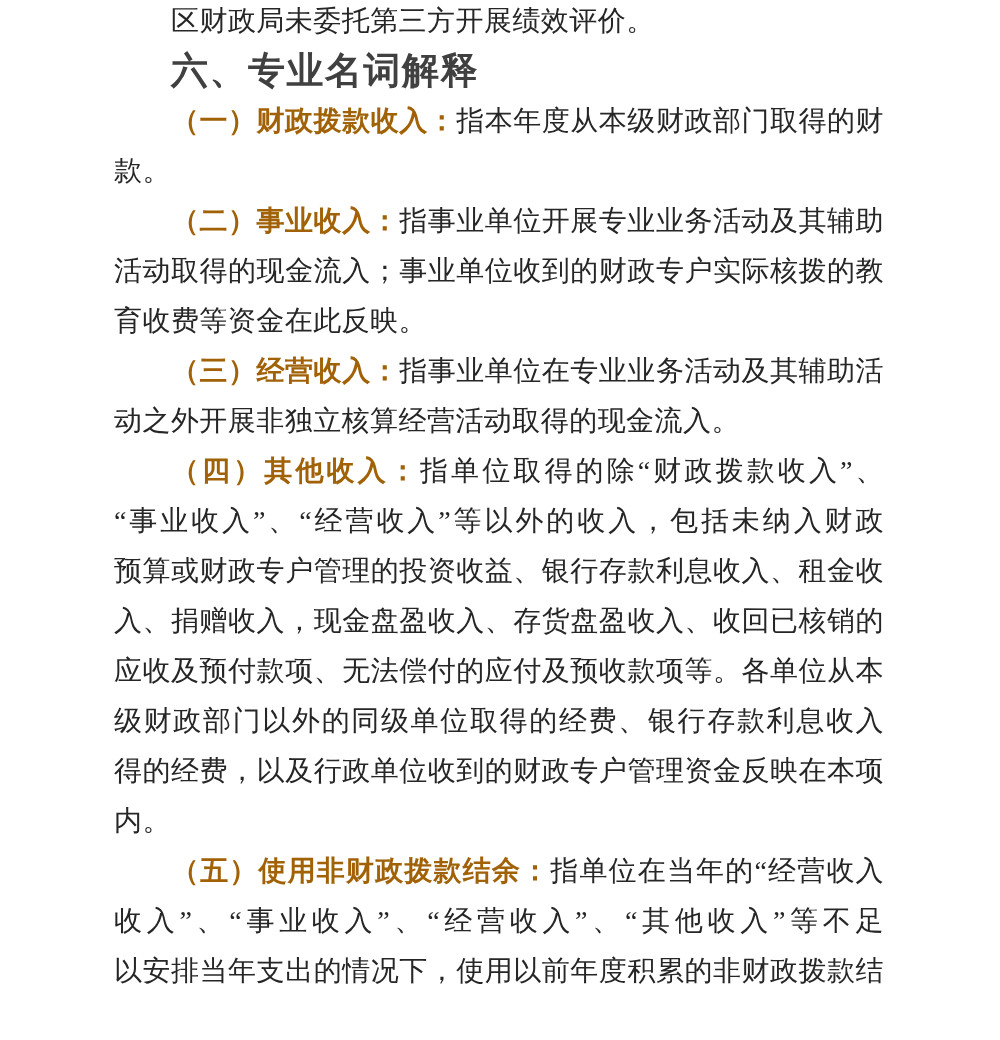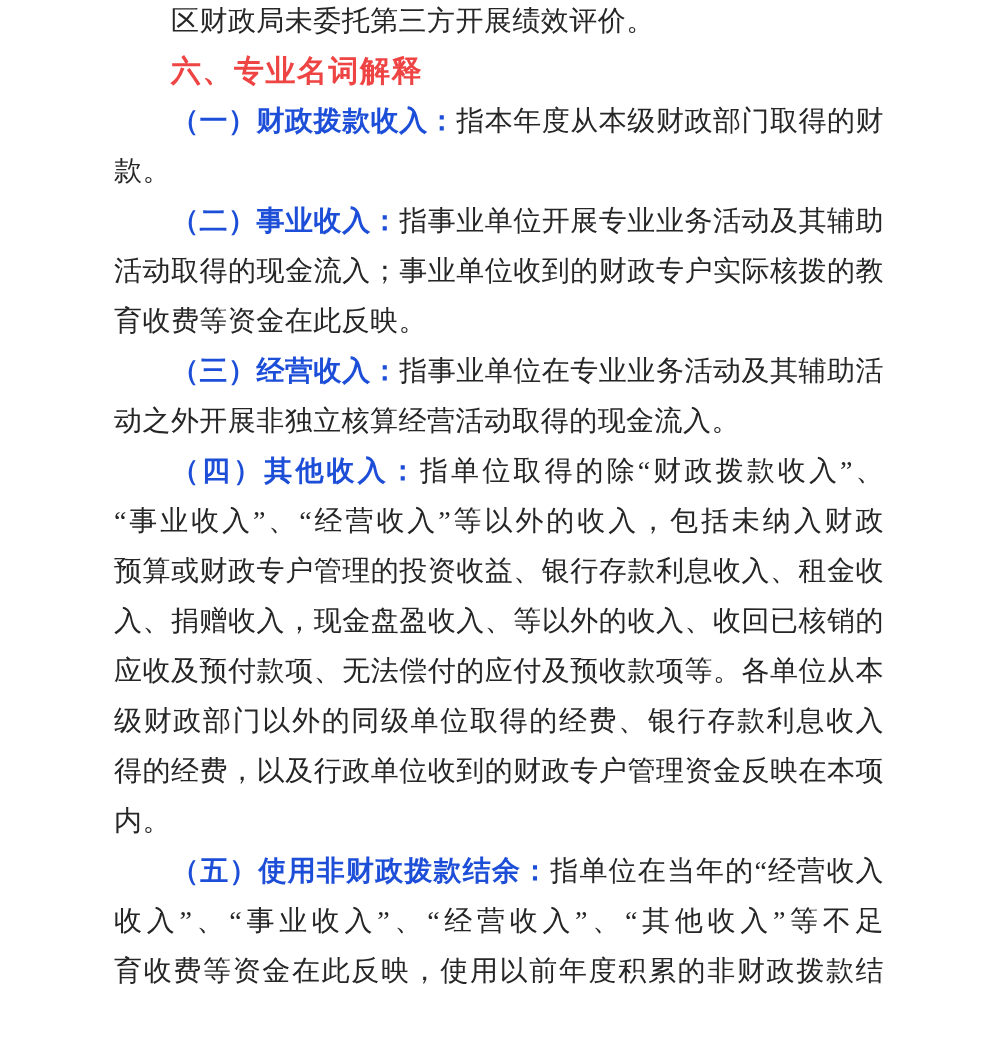--- a/index.html
+++ b/index.html
@@ -31,47 +31,47 @@
   .line.indent {
     text-indent: 57px;
   }
   .line.fill {
     text-align: justify;
     text-align-last: justify;
     text-justify: inter-character;
   }
   .line.heading {
     font-family: "Liberation Sans", sans-serif;
-    font-size: 30px;
+    font-size: 37px;
     font-weight: 700;
     letter-spacing: 1.5px;
-    color: #ef4444;
+    color: #404040;
   }
   .term {
     font-weight: 700;
-    color: #1d4ed8;
+    color: #a16207;
   }
 </style>
 </head>
 <body>
 
 <main class="doc">
     <div class="line indent"><span>区财政局未委托第三方开展绩效评价。</span></div>
     <div class="line indent heading"><span>六、专业名词解释</span></div>
     <div class="line indent fill"><span class="term">（一）财政拨款收入：</span><span>指本年度从本级财政部门取得的财</span></div>
     <div class="line"><span>款。</span></div>
     <div class="line indent fill"><span class="term">（二）事业收入：</span><span>指事业单位开展专业业务活动及其辅助</span></div>
     <div class="line fill"><span>活动取得的现金流入；事业单位收到的财政专户实际核拨的教</span></div>
     <div class="line"><span>育收费等资金在此反映。</span></div>
     <div class="line indent fill"><span class="term">（三）经营收入：</span><span>指事业单位在专业业务活动及其辅助活</span></div>
     <div class="line"><span>动之外开展非独立核算经营活动取得的现金流入。</span></div>
     <div class="line indent fill"><span class="term">（四）其他收入：</span><span>指单位取得的除“财政拨款收入”、</span></div>
     <div class="line fill"><span>“事业收入”、“经营收入”等以外的收入，包括未纳入财政</span></div>
     <div class="line fill"><span>预算或财政专户管理的投资收益、银行存款利息收入、租金收</span></div>
-    <div class="line fill"><span>入、捐赠收入，现金盘盈收入、等以外的收入、收回已核销的</span></div>
+    <div class="line fill"><span>入、捐赠收入，现金盘盈收入、存货盘盈收入、收回已核销的</span></div>
     <div class="line fill"><span>应收及预付款项、无法偿付的应付及预收款项等。各单位从本</span></div>
     <div class="line fill"><span>级财政部门以外的同级单位取得的经费、银行存款利息收入</span></div>
     <div class="line fill"><span>得的经费，以及行政单位收到的财政专户管理资金反映在本项</span></div>
     <div class="line"><span>内。</span></div>
     <div class="line indent fill"><span class="term">（五）使用非财政拨款结余：</span><span>指单位在当年的“经营收入</span></div>
     <div class="line fill"><span>收入”、“事业收入”、“经营收入”、“其他收入”等不足</span></div>
-    <div class="line fill"><span>育收费等资金在此反映，使用以前年度积累的非财政拨款结</span></div>
+    <div class="line fill"><span>以安排当年支出的情况下，使用以前年度积累的非财政拨款结</span></div>
   </main>
 
 </body></html>

